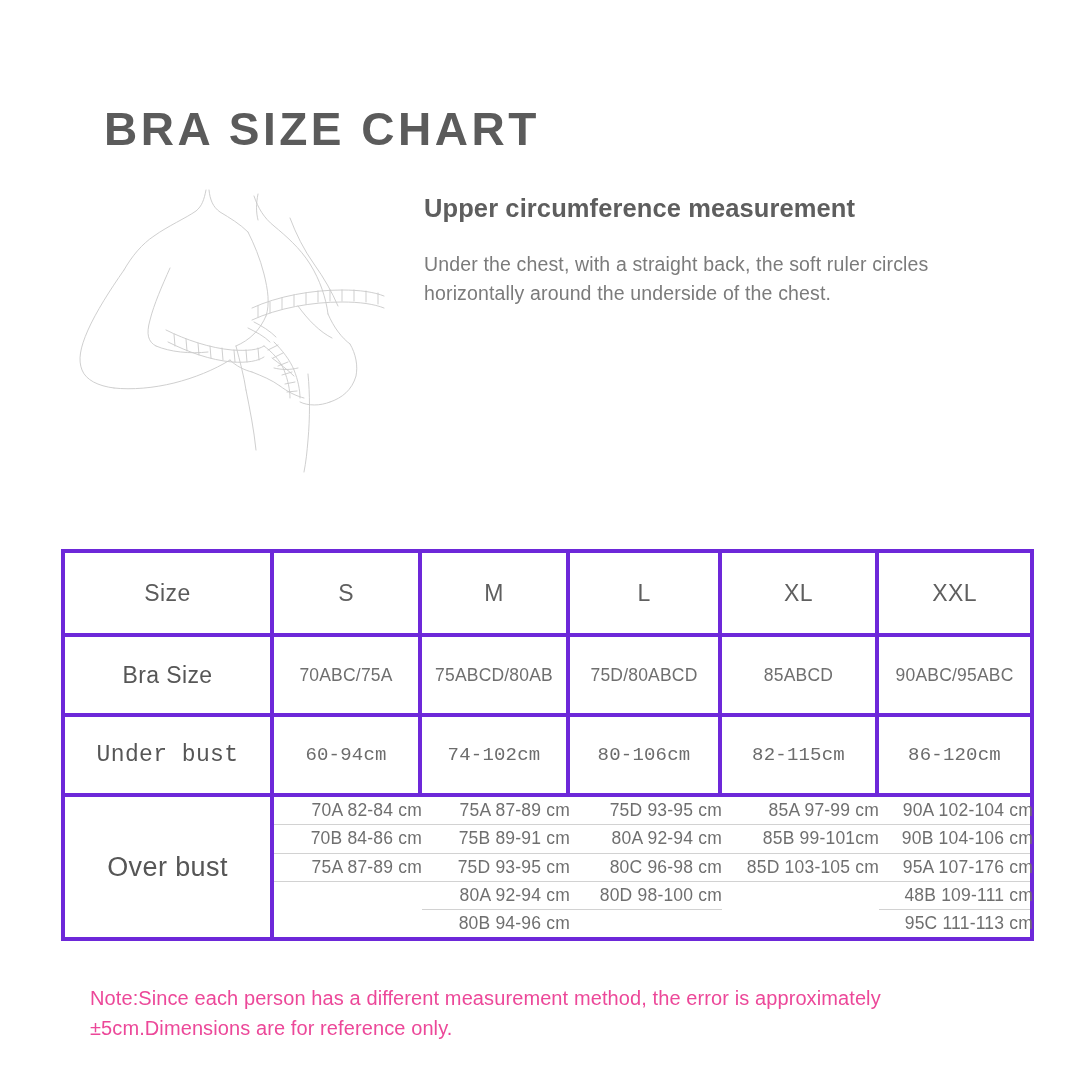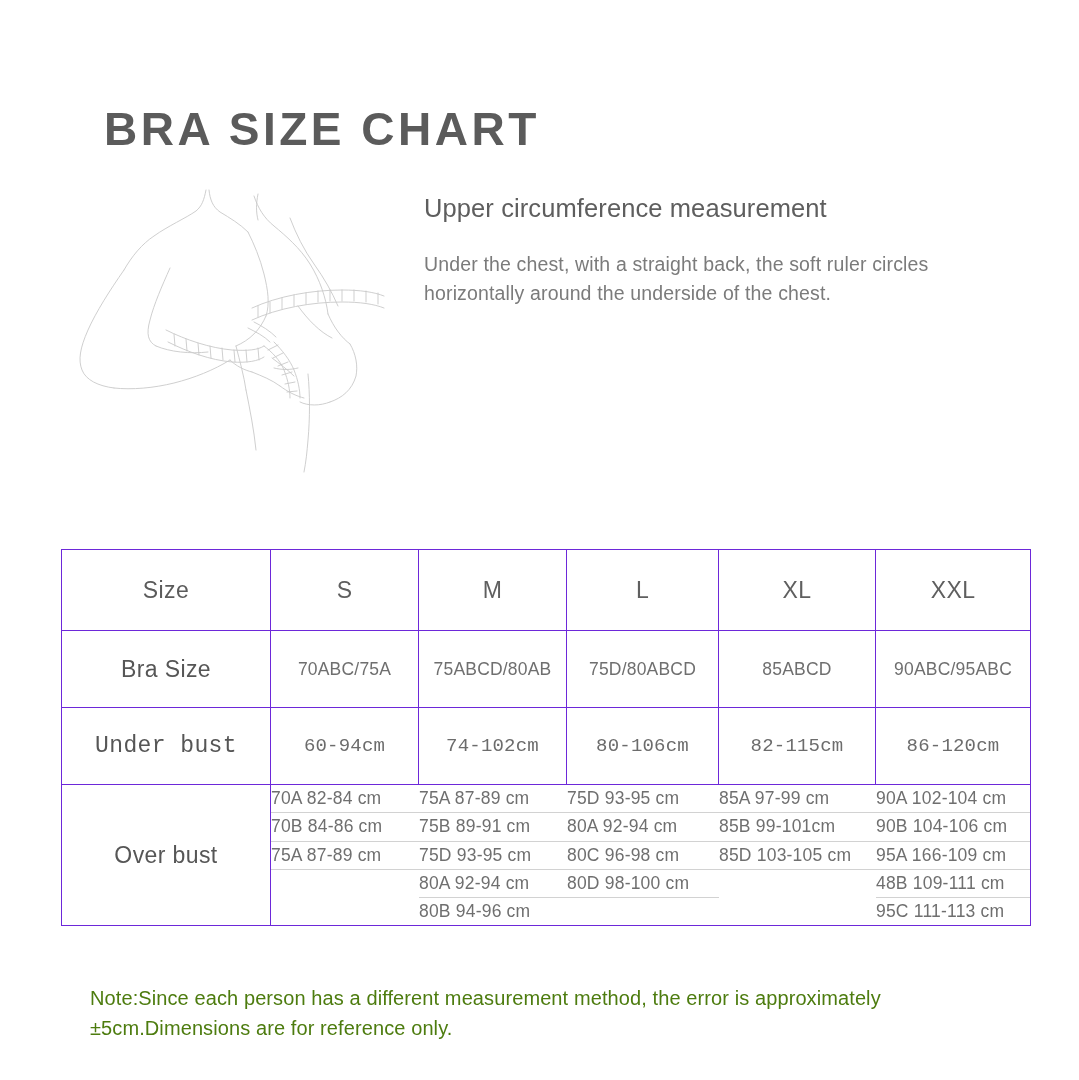--- a/index.html
+++ b/index.html
@@ -46,39 +46,40 @@
     top: 193px;
     width: 580px;
   }
   .instr-block { margin-bottom: 26px; }
   .instr-heading {
     font-size: 25.5px;
     color: #5e5e5e;
     line-height: 1.2;
     margin-bottom: 9px;
     letter-spacing: 0.1px;
+    font-weight: bold;
   }
   .instr-body {
     font-size: 19.5px;
     color: #7b7b7b;
     line-height: 1.52;
     letter-spacing: 0.15px;
   }
 
   
   .size-table {
     position: absolute;
     left: 61px;
     top: 549px;
     width: 969px;
     border-collapse: collapse;
     table-layout: fixed;
   }
   .size-table td {
-    border: 1px solid #6d28d9;
+    border: 4px solid #6d28d9;
     text-align: center;
     vertical-align: middle;
     padding: 0;
   }
   
   col.c0 { width: 209px; }
   col.c1 { width: 148px; }
   col.c2 { width: 148px; }
   col.c3 { width: 152px; }
   col.c4 { width: 157px; }
@@ -121,40 +122,40 @@
     width: 100%;
     border-collapse: collapse;
     table-layout: fixed;
   }
   .sub-table td {
     border: none;
     border-bottom: 1px solid #d2d2d2;
     height: 27.3px;
     font-size: 17.5px;
     color: #6f6f6f;
-    text-align: left;
+    text-align: right;
     letter-spacing: 0.2px;
     white-space: nowrap;
   }
   .sub-table tr:last-child td { border-bottom: none; }
   .sub-table td.empty { border-bottom: none; }
   td.overbust-label {
-    font-size: 23px;
+    font-size: 27px;
     color: #565656;
     letter-spacing: 0.4px;
   }
 
   
   .note {
     position: absolute;
     left: 90px;
     top: 984px;
     width: 900px;
     font-size: 20px;
-    color: #4d7c0f;
+    color: #ec4899;
     line-height: 1.48;
     letter-spacing: 0.1px;
   }
 </style>
 </head>
 <body>
 
 <div class="page-title">BRA SIZE CHART</div>
 
 <div class="illustration">
@@ -300,21 +301,21 @@
                 <td>75B 89-91 cm</td>
                 <td>80A 92-94 cm</td>
                 <td>85B 99-101cm</td>
                 <td>90B 104-106 cm</td>
               </tr>
               <tr>
                 <td>75A 87-89 cm</td>
                 <td>75D 93-95 cm</td>
                 <td>80C 96-98 cm</td>
                 <td>85D 103-105 cm</td>
-                <td>95A 166-109 cm</td>
+                <td>95A 107-176 cm</td>
               </tr>
               <tr>
                 <td class="empty"></td>
                 <td>80A 92-94 cm</td>
                 <td>80D 98-100 cm</td>
                 <td class="empty"></td>
                 <td>48B 109-111 cm</td>
               </tr>
               <tr>
                 <td class="empty"></td>

